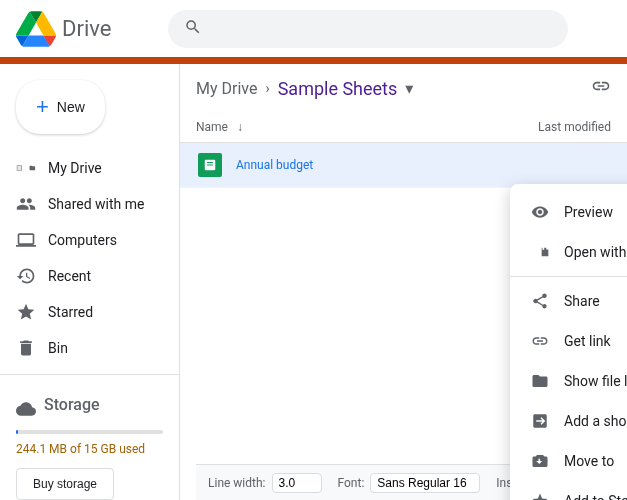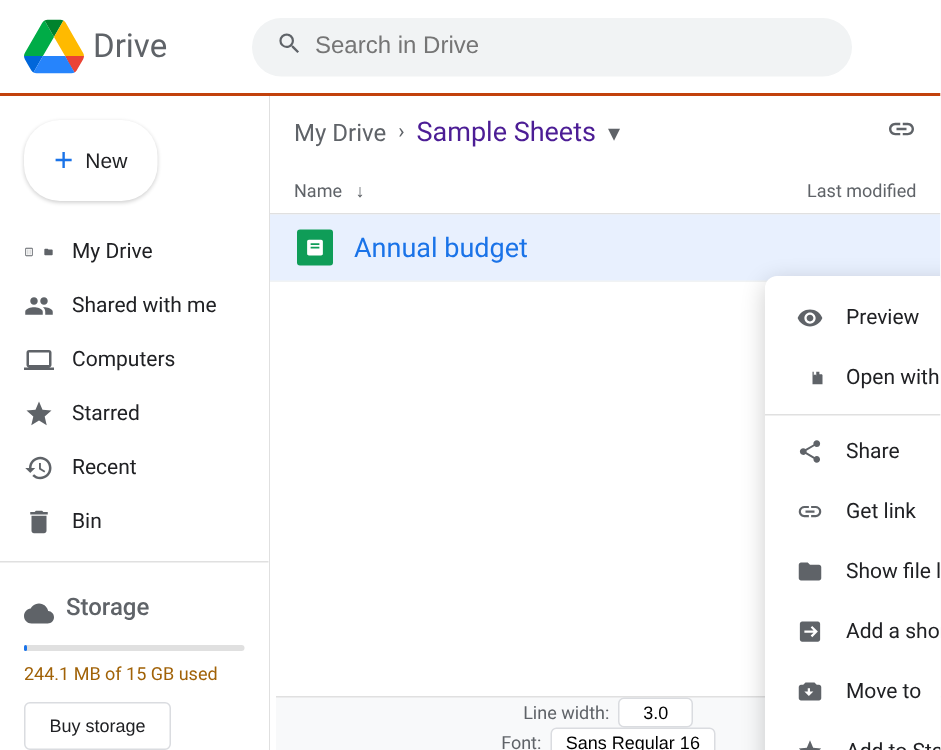--- a/index.html
+++ b/index.html
@@ -1,21 +1,21 @@
 <!DOCTYPE html>
 <html><head>
   <meta charset="utf-8">
   <style>
     * { box-sizing: border-box; margin: 0; padding: 0; }
     body { font-family: 'Roboto', Arial, sans-serif; font-size: 14px; background: #f8f9fa; color: #202124; width: 627px; height: 500px; overflow: hidden; }
 
     
     .header {
       display: flex; align-items: center; padding: 8px 16px; background: #fff;
-      border-bottom: 2px solid #c2410c; height: 64px; gap: 12px;
+      border-bottom: 7px solid #c2410c; height: 64px; gap: 12px;
     }
     .logo { display: flex; align-items: center; gap: 6px; min-width: 140px; }
     .logo-icon { width: 40px; height: 40px; }
     .logo-text { font-size: 22px; color: #5f6368; font-weight: 400; }
     .search-bar {
       display: flex; align-items: center; background: #f1f3f4; border-radius: 24px;
       padding: 8px 16px; flex: 1; gap: 8px; max-width: 400px;
     }
     .search-bar input { background: transparent; border: none; outline: none; font-size: 16px; color: #202124; width: 100%; }
     .search-icon { color: #5f6368; font-size: 18px; }
@@ -67,30 +67,30 @@
     }
     .col-name { flex: 1; display: flex; align-items: center; gap: 9px; cursor: pointer; }
     .col-modified { width: 160px; text-align: right; }
 
     .file-row {
       display: flex; align-items: center; padding: 8px 16px;
       border-bottom: 1px solid #f1f3f4; cursor: pointer; background: #e8f0fe;
     }
     .file-icon { width: 28px; height: 28px; margin-right: 12px; display: flex; align-items: center; justify-content: center; }
     .sheets-icon { background: #0f9d58; color: white; font-size: 14px; font-weight: bold; width: 24px; height: 24px; border-radius: 2px; display: flex; align-items: center; justify-content: center; }
-    .file-name { flex: 1; font-size: 18px; color: #1a73e8; }
+    .file-name { flex: 1; font-size: 12px; color: #1a73e8; }
 
     
     .bottom-bar {
-      position: absolute; bottom: 0; left: 4px; right: 0;
+      position: absolute; bottom: 0; left: 16px; right: 0;
       height: 36px; background: #f8f9fa; border-top: 1px solid #e0e0e0;
-      display: flex; align-items: center; padding: 0 12px; font-size: 12px; color: #5f6368; flex-direction: column;
+      display: flex; align-items: center; padding: 0 12px; gap: 16px; font-size: 12px; color: #5f6368;
     }
     .bottom-item { display: flex; align-items: center; gap: 6px; }
-    .bottom-input { border: 1px solid #dadce0; border-radius: 4px; padding: 2px 6px; font-size: 12px; width: 50px; text-align: center; }
+    .bottom-input { border: 1px solid #dadce0; border-radius: 4px; padding: 2px 6px; font-size: 12px; width: 50px; text-align: left; }
 
     
     .context-menu {
       position: absolute; top: 120px; left: 330px; background: #fff;
       border-radius: 8px; box-shadow: 0 4px 16px rgba(0,0,0,0.2); z-index: 100;
       min-width: 240px; padding: 8px 0; overflow: hidden;
     }
     .menu-item {
       display: flex; align-items: center; gap: 14px; padding: 10px 20px;
       cursor: pointer; font-size: 14px; color: #202124; position: relative;
@@ -113,21 +113,20 @@
       <path d="m73.4 26.5-12.7-22c-.8-1.4-1.95-2.5-3.3-3.3l-13.75 23.8 16.15 28h27.45c0-1.55-.4-3.1-1.2-4.5z" fill="#ffba00"></path>
     </svg>
     <span class="logo-text">Drive</span>
   </div>
   <div class="search-bar">
     <span class="search-icon">
       <svg width="18" height="18" viewBox="0 0 24 24" fill="#5f6368">
           <path d="M15.5 14h-.79l-.28-.27A6.471 6.471 0 0 0 16 9.5 6.5 6.5 0 1 0 9.5 16c1.61 0 3.09-.59 4.23-1.57l.27.28v.79l5 4.99L20.49 19l-4.99-5zm-6 0C7.01 14 5 11.99 5 9.5S7.01 5 9.5 5 14 7.01 14 9.5 11.99 14 9.5 14z"></path>
         </svg>
     </span>
-    <input type="text" placeholder="Search in Drive" style="">
   </div>
 </div>
 
 <div class="layout">
 
   <div class="sidebar">
     <button class="new-btn">
       <span class="plus">+</span>
       <span>New</span>
     </button>
@@ -164,33 +163,33 @@
         <svg width="20" height="20" viewBox="0 0 24 24" fill="#5f6368">
             <path d="M20 18c1.1 0 1.99-.9 1.99-2L22 6c0-1.1-.9-2-2-2H4c-1.1 0-2 .9-2 2v10c0 1.1.9 2 2 2H0v2h24v-2h-4zM4 6h16v10H4V6z"></path>
           </svg>
       </span>
       <span>Computers</span>
     </div>
 
     <div class="sidebar-item">
       <span class="icon">
         <svg width="20" height="20" viewBox="0 0 24 24" fill="#5f6368">
+            <path d="M13 3c-4.97 0-9 4.03-9 9H1l3.89 3.89.07.14L9 12H6c0-3.87 3.13-7 7-7s7 3.13 7 7-3.13 7-7 7c-1.93 0-3.68-.79-4.94-2.06l-1.42 1.42C8.27 19.99 10.51 21 13 21c4.97 0 9-4.03 9-9s-4.03-9-9-9zm-1 5v5l4.28 2.54.72-1.21-3.5-2.08V8H12z"></path>
+          </svg>
+      </span>
+      <span>Recent</span>
+    </div>
+
+    <div class="sidebar-item">
+      <span class="icon">
+        <svg width="20" height="20" viewBox="0 0 24 24" fill="#5f6368">
             <path d="M12 17.27L18.18 21l-1.64-7.03L22 9.24l-7.19-.61L12 2 9.19 8.63 2 9.24l5.46 4.73L5.82 21z"></path>
           </svg>
       </span>
       <span>Starred</span>
-    </div>
-
-    <div class="sidebar-item">
-      <span class="icon">
-        <svg width="20" height="20" viewBox="0 0 24 24" fill="#5f6368">
-            <path d="M13 3c-4.97 0-9 4.03-9 9H1l3.89 3.89.07.14L9 12H6c0-3.87 3.13-7 7-7s7 3.13 7 7-3.13 7-7 7c-1.93 0-3.68-.79-4.94-2.06l-1.42 1.42C8.27 19.99 10.51 21 13 21c4.97 0 9-4.03 9-9s-4.03-9-9-9zm-1 5v5l4.28 2.54.72-1.21-3.5-2.08V8H12z"></path>
-          </svg>
-      </span>
-      <span>Recent</span>
     </div>
 
     <div class="sidebar-item">
       <span class="icon">
         <svg width="20" height="20" viewBox="0 0 24 24" fill="#5f6368">
             <path d="M6 19c0 1.1.9 2 2 2h8c1.1 0 2-.9 2-2V7H6v12zM19 4h-3.5l-1-1h-5l-1 1H5v2h14V4z"></path>
           </svg>
       </span>
       <span>Bin</span>
     </div>

